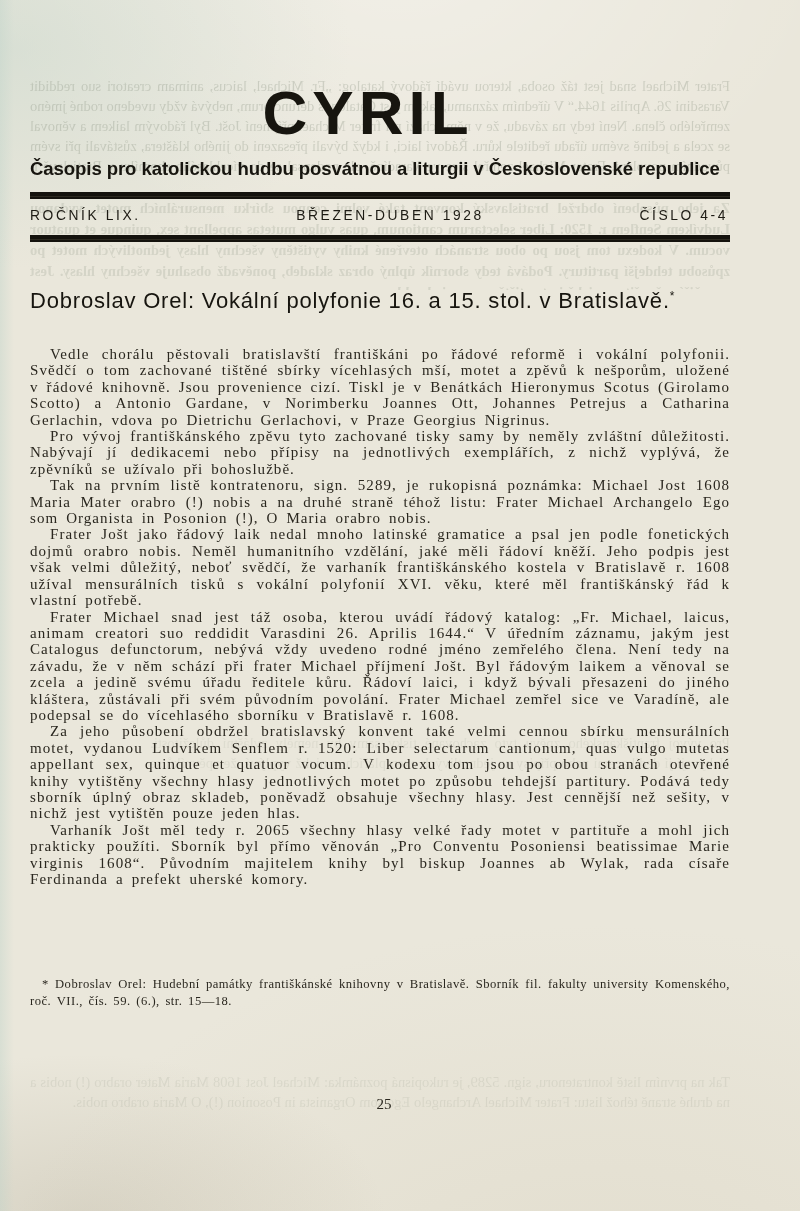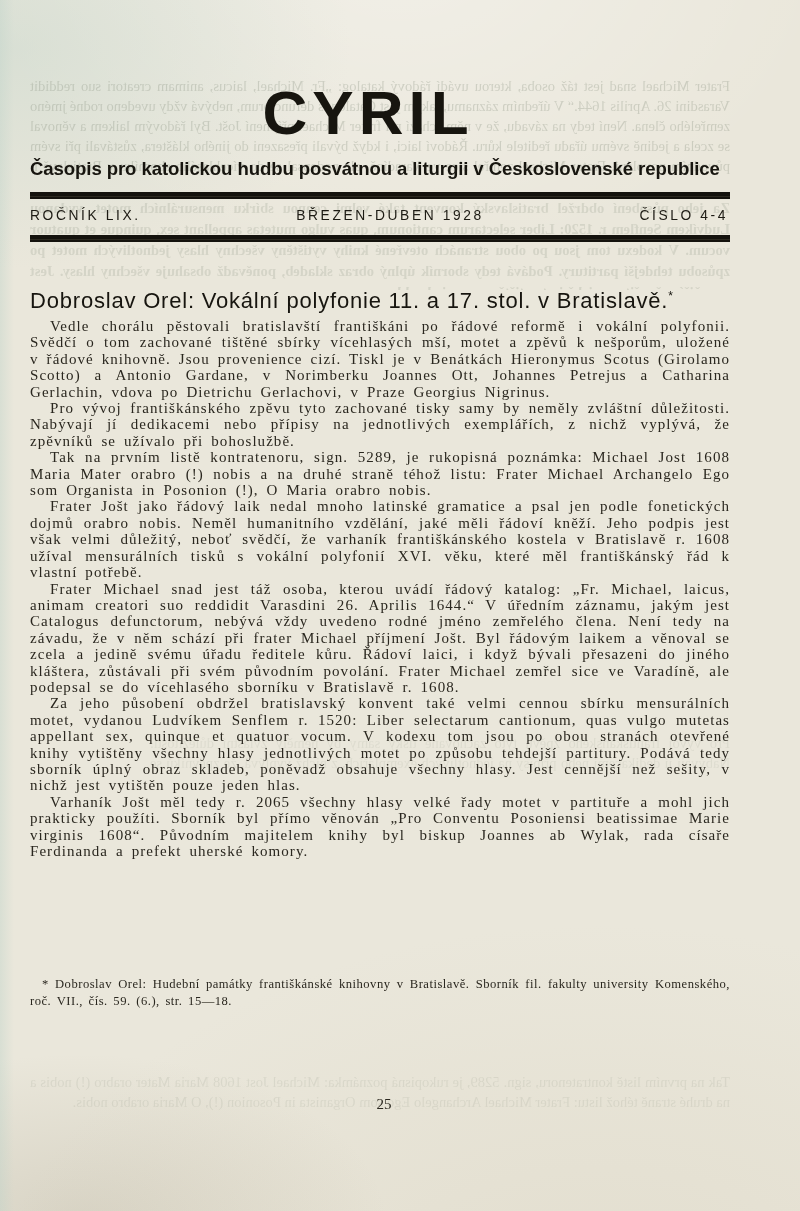--- a/index.html
+++ b/index.html
@@ -79,21 +79,21 @@
     margin:46px 0 0;
     font-family:"Liberation Sans",sans-serif;
     font-weight:400;
     font-size:22px;
     letter-spacing:.8px;
     color:var(--ink-dark);
     white-space:nowrap;
   }
   h1.article-title sup{font-size:12px;vertical-align:super;line-height:0;}
   .body{
-    margin-top:4px;
+    margin-top:32px;
     font-family:"Liberation Serif",serif;
     font-size:15px;
     line-height:16.4px;
     letter-spacing:1.05px;
     word-spacing:3.2px;
     text-align:justify;
     color:var(--ink);
   }
   .body .para{margin:0;text-indent:20px;}
   .footnote{
@@ -129,21 +129,21 @@
       <div class="subtitle">Časopis pro katolickou hudbu posvátnou a liturgii v Československé republice</div>
       <div class="rule top"></div>
       <div class="issue-row">
         <span>ROČNÍK LIX.</span>
         <span>BŘEZEN-DUBEN 1928</span>
         <span>ČÍSLO 4-4</span>
       </div>
       <div class="rule"></div>
     </header>
 
-    <h1 class="article-title"><span>Dobroslav Orel: Vokální polyfonie 11. a 17. stol. v Bratislavě.</span><sup>*</sup></h1>
+    <h1 class="article-title"><span>Dobroslav Orel: Vokální polyfonie 16. a 15. stol. v Bratislavě.</span><sup>*</sup></h1>
 
     <div class="body">
         <p class="para">Vedle chorálu pěstovali bratislavští františkáni po řádové reformě i vokální polyfonii. Svědčí o tom zachované tištěné sbírky vícehlasých mší, motet a zpěvů k nešporům, uložené v řádové knihovně. Jsou provenience cizí. Tiskl je v Benátkách Hieronymus Scotus (Girolamo Scotto) a Antonio Gardane, v Norimberku Joannes Ott, Johannes Petrejus a Catharina Gerlachin, vdova po Dietrichu Gerlachovi, v Praze Georgius Nigrinus.</p>
         <p class="para">Pro vývoj františkánského zpěvu tyto zachované tisky samy by neměly zvláštní důležitosti. Nabývají jí dedikacemi nebo přípisy na jednotlivých exemplářích, z nichž vyplývá, že zpěvníků se užívalo při bohoslužbě.</p>
         <p class="para">Tak na prvním listě kontratenoru, sign. 5289, je rukopisná poznámka: Michael Jost 1608 Maria Mater orabro (!) nobis a na druhé straně téhož listu: Frater Michael Archangelo Ego som Organista in Posonion (!), O Maria orabro nobis.</p>
         <p class="para">Frater Jošt jako řádový laik nedal mnoho latinské gramatice a psal jen podle fonetických dojmů orabro nobis. Neměl humanitního vzdělání, jaké měli řádoví kněží. Jeho podpis jest však velmi důležitý, neboť svědčí, že varhaník františkánského kostela v Bratislavě r. 1608 užíval mensurálních tisků s vokální polyfonií XVI. věku, které měl františkánský řád k vlastní potřebě.</p>
         <p class="para">Frater Michael snad jest táž osoba, kterou uvádí řádový katalog: „Fr. Michael, laicus, animam creatori suo reddidit Varasdini 26. Aprilis 1644.“ V úředním záznamu, jakým jest Catalogus defunctorum, nebývá vždy uvedeno rodné jméno zemřelého člena. Není tedy na závadu, že v něm schází při frater Michael příjmení Jošt. Byl řádovým laikem a věnoval se zcela a jedině svému úřadu ředitele kůru. Řádoví laici, i když bývali přesazeni do jiného kláštera, zůstávali při svém původním povolání. Frater Michael zemřel sice ve Varadíně, ale podepsal se do vícehlasého sborníku v Bratislavě r. 1608.</p>
         <p class="para">Za jeho působení obdržel bratislavský konvent také velmi cennou sbírku mensurálních motet, vydanou Ludvíkem Senflem r. 1520: Liber selectarum cantionum, quas vulgo mutetas appellant sex, quinque et quatuor vocum. V kodexu tom jsou po obou stranách otevřené knihy vytištěny všechny hlasy jednotlivých motet po způsobu tehdejší partitury. Podává tedy sborník úplný obraz skladeb, poněvadž obsahuje všechny hlasy. Jest cennější než sešity, v nichž jest vytištěn pouze jeden hlas.</p>
         <p class="para">Varhaník Jošt měl tedy r. 2065 všechny hlasy velké řady motet v partituře a mohl jich prakticky použíti. Sborník byl přímo věnován „Pro Conventu Posoniensi beatissimae Marie virginis 1608“. Původním majitelem knihy byl biskup Joannes ab Wylak, rada císaře Ferdinanda a prefekt uherské komory.</p>
       </div>

